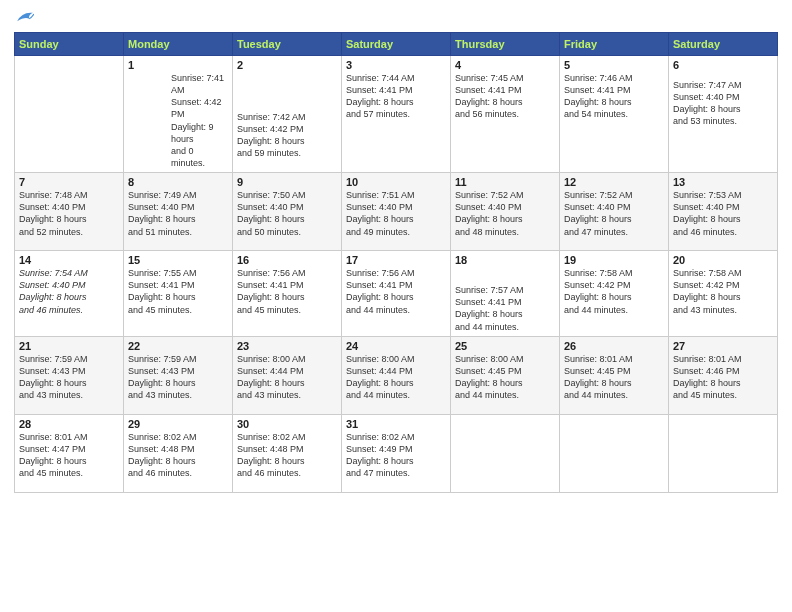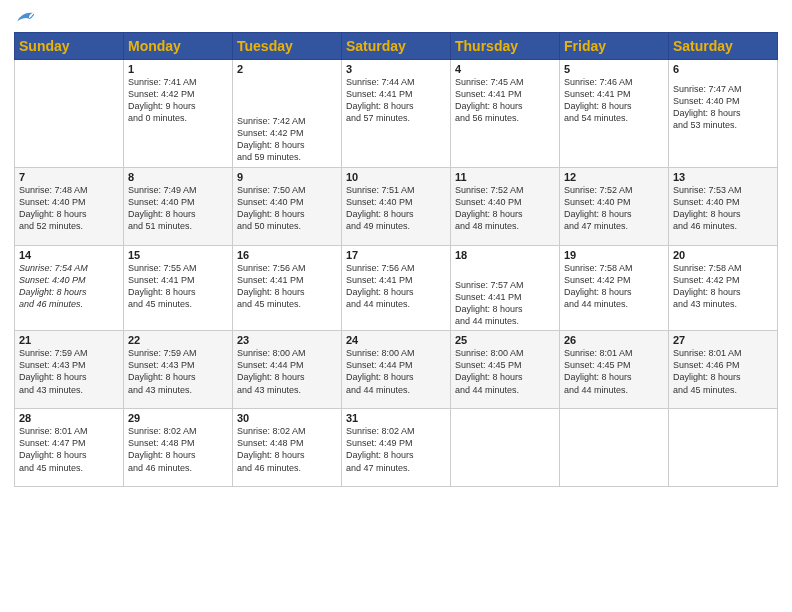--- a/index.html
+++ b/index.html
@@ -51,22 +51,22 @@
       font-size: 14px;
       color: #444;
     }
     table {
       width: 100%;
       border-collapse: collapse;
       table-layout: fixed;
     }
     thead tr th {
       background: #3355a0;
-      color: #eab308;
-      font-size: 14px;
+      color: #bef264;
+      font-size: 11px;
       font-weight: bold;
       padding: 5px 4px;
       text-align: left;
       border: 1px solid #2a4590;
     }
     tbody tr td {
       border: 1px solid #ccc;
       vertical-align: top;
       padding: 3px 4px;
       font-size: 9.5px;
@@ -125,21 +125,21 @@
           <th>Thursday</th>
           <th>Friday</th>
           <th>Saturday</th>
         </tr>
     </thead>
     <tbody id="calendar-body">
     <tr>
           <td class="empty-cell"></td>
           <td>
             <span class="day-num">1</span>
-            <div class="cell-content" style="white-space: pre-line;">Sunrise: 7:41 AM
+            <div class="cell-content" style="white-space: pre-line; margin-left: 43px;">Sunrise: 7:41 AM
 Sunset: 4:42 PM
 Daylight: 9 hours
 and 0 minutes.</div>
           </td>
           <td>
             <span class="day-num">2</span>
             <div class="cell-content" style="white-space: pre-line; margin-top: 40px;">Sunrise: 7:42 AM
 Sunset: 4:42 PM
 Daylight: 8 hours
 and 59 minutes.</div>

